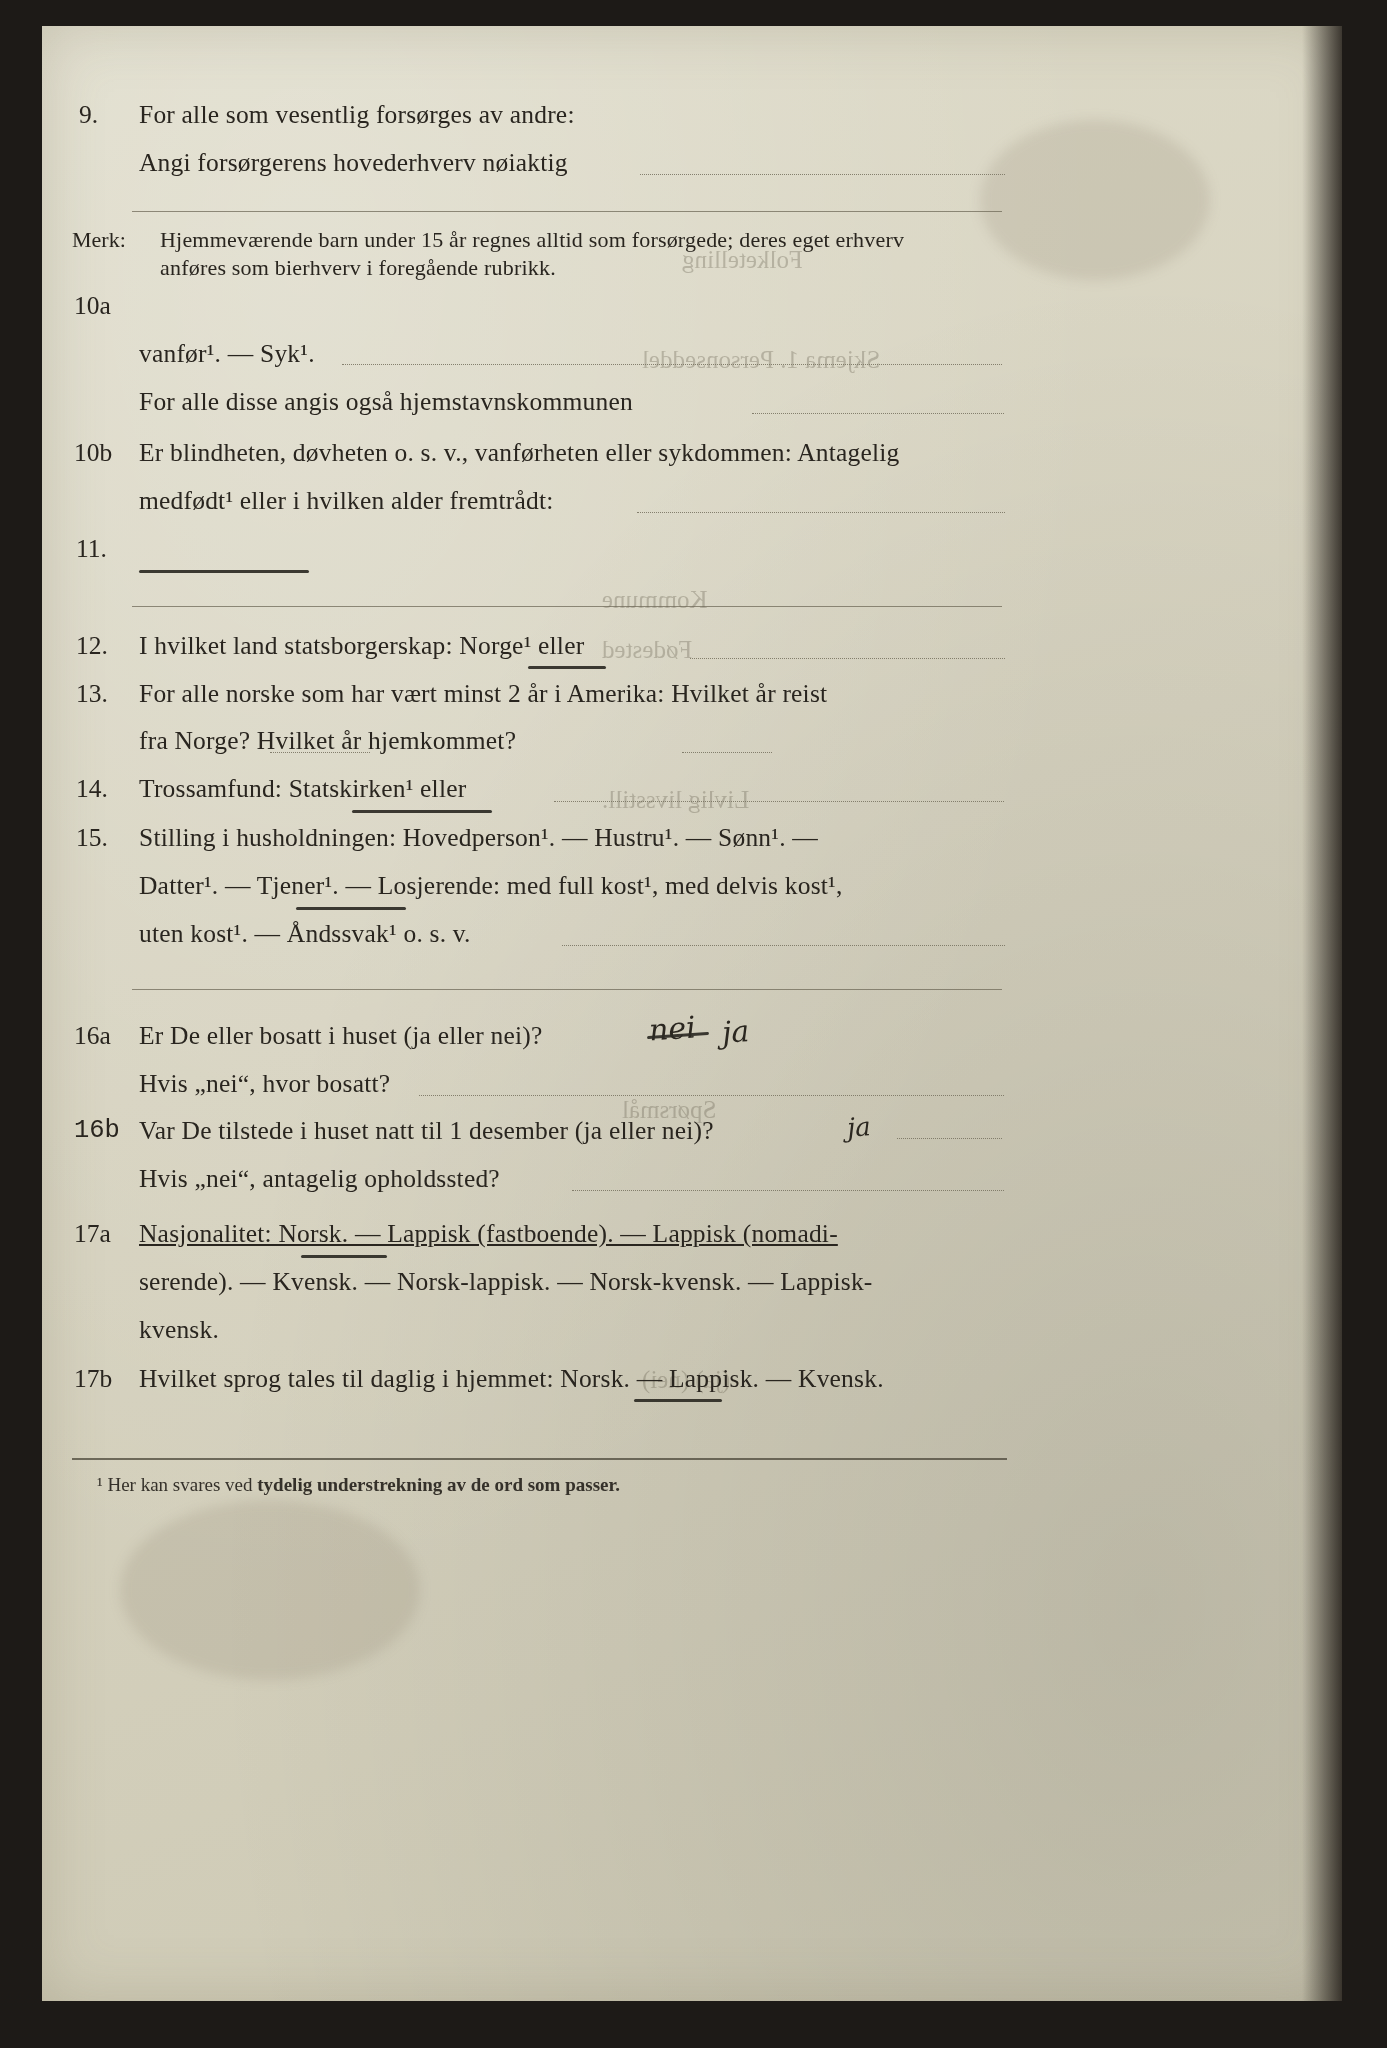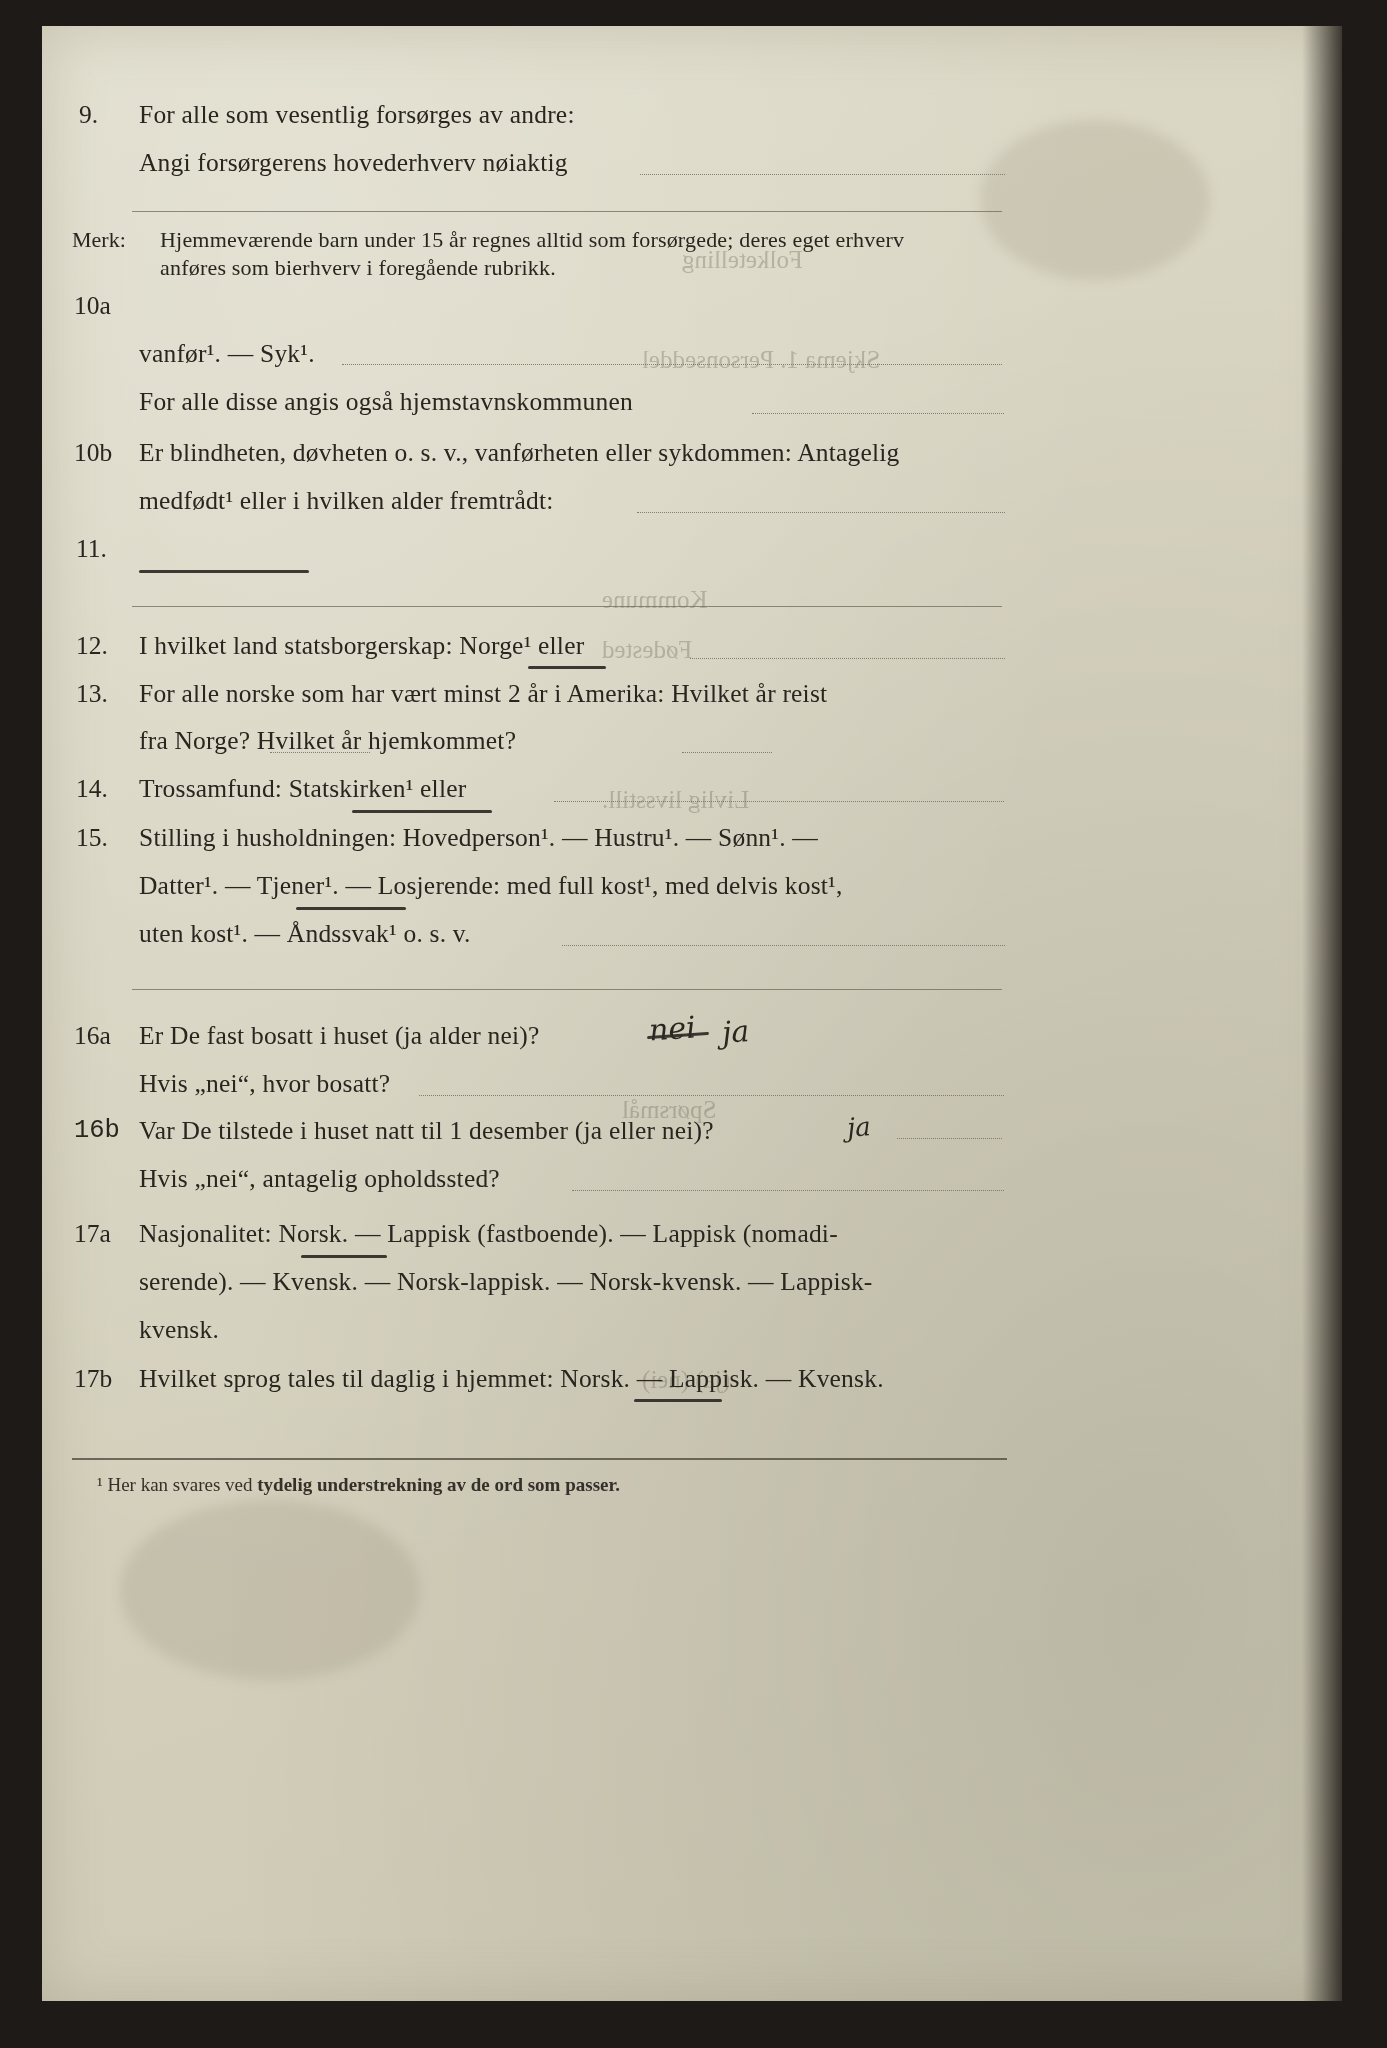--- a/index.html
+++ b/index.html
@@ -202,36 +202,36 @@
 
     <div class="num" style="left:34px; top:797px;">15.</div>
     <div class="row" style="left:97px; top:797px;">Stilling i husholdningen: Hovedperson¹. — Hustru¹. — Sønn¹. —</div>
     <div class="row" style="left:97px; top:845px;">Datter¹. — Tjener¹. — Losjerende: med full kost¹, med delvis kost¹,</div>
     <div class="uline" style="left:254px; top:881px; width:110px;"></div>
     <div class="row" style="left:97px; top:893px;">uten kost¹. — Åndssvak¹ o. s. v.</div>
     <div class="dotline" style="left:520px; top:919px; width:443px;"></div>
     <div class="rule" style="left:90px; top:963px; width:870px;"></div>
 
     <div class="num" style="left:32px; top:995px;">16a</div>
-    <div class="row" style="left:97px; top:995px;">Er De fast bosatt i huset (ja alder nei)?</div>
+    <div class="row" style="left:97px; top:995px;">Er De eller bosatt i huset (ja eller nei)?</div>
     <div class="hand" style="left:607px; top:985px;">nei</div>
     <div class="uline" style="left:605px; top:1008px; width:62px; transform:rotate(-4deg);"></div>
     <div class="hand" style="left:680px; top:988px;">ja</div>
     <div class="row" style="left:97px; top:1043px;">Hvis „nei“, hvor bosatt?</div>
     <div class="dotline" style="left:377px; top:1069px; width:585px;"></div>
 
     <div class="num" style="left:32px; top:1090px;font-family:Liberation Mono, monospace;">16b</div>
     <div class="row" style="left:97px; top:1090px;">Var De tilstede i huset natt til 1 desember (ja eller nei)?</div>
     <div class="hand small-h" style="left:805px; top:1086px;">ja</div>
     <div class="dotline" style="left:855px; top:1112px; width:105px;"></div>
     <div class="row" style="left:97px; top:1138px;">Hvis „nei“, antagelig opholdssted?</div>
     <div class="dotline" style="left:530px; top:1164px; width:432px;"></div>
 
     <div class="num" style="left:32px; top:1193px;">17a</div>
-    <div class="row" style="left:97px; top:1193px;">Nasjonalitet:  Norsk.  — Lappisk (fastboende).  — Lappisk (nomadi-</div>
+    <div class="row" style="left:97px; top:1193px;text-decoration:underline;">Nasjonalitet:  Norsk.  — Lappisk (fastboende).  — Lappisk (nomadi-</div>
     <div class="uline" style="left:259px; top:1229px; width:86px;"></div>
     <div class="row" style="left:97px; top:1241px;">serende).  — Kvensk.  — Norsk-lappisk.  — Norsk-kvensk.  — Lappisk-</div>
     <div class="row" style="left:97px; top:1289px;">kvensk.</div>
 
     <div class="num" style="left:32px; top:1338px;">17b</div>
     <div class="row" style="left:97px; top:1338px;">Hvilket sprog tales til daglig i hjemmet:  Norsk.  — Lappisk.  — Kvensk.</div>
     <div class="uline" style="left:592px; top:1373px; width:88px;"></div>
 
     <div class="rule" style="left:30px; top:1432px; width:935px; height:2px; background:#4a4538;"></div>
     <div class="footnote" style="left:55px; top:1448px;">

